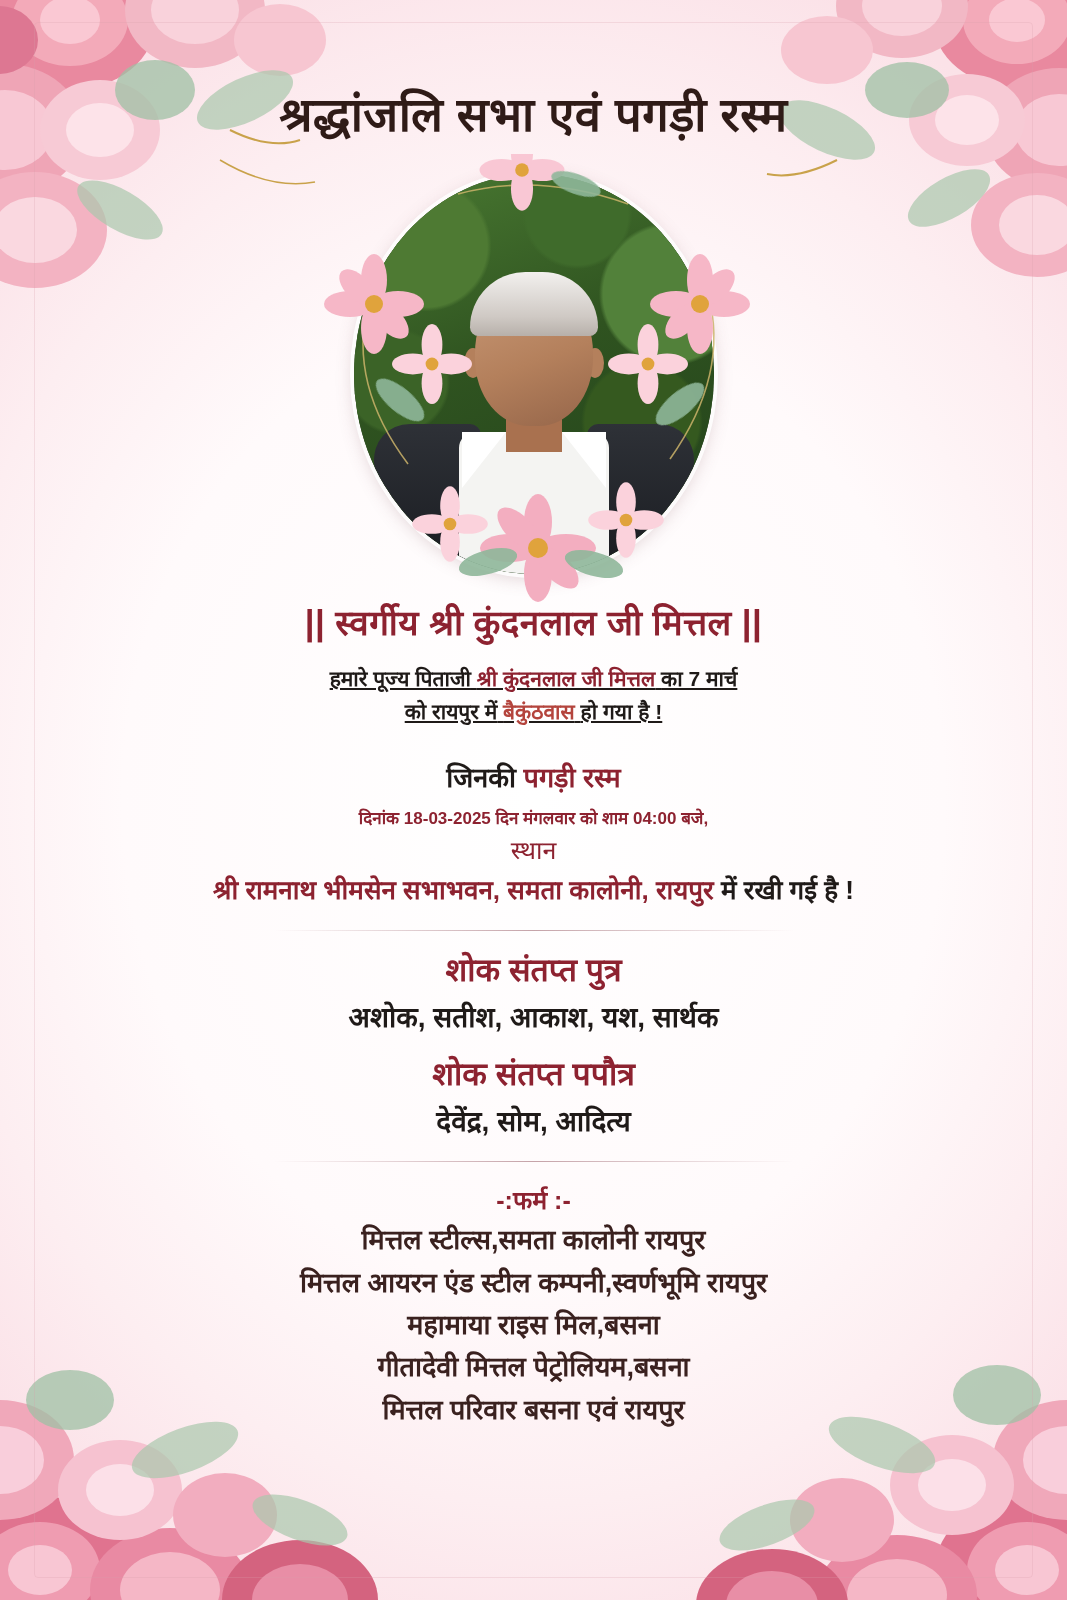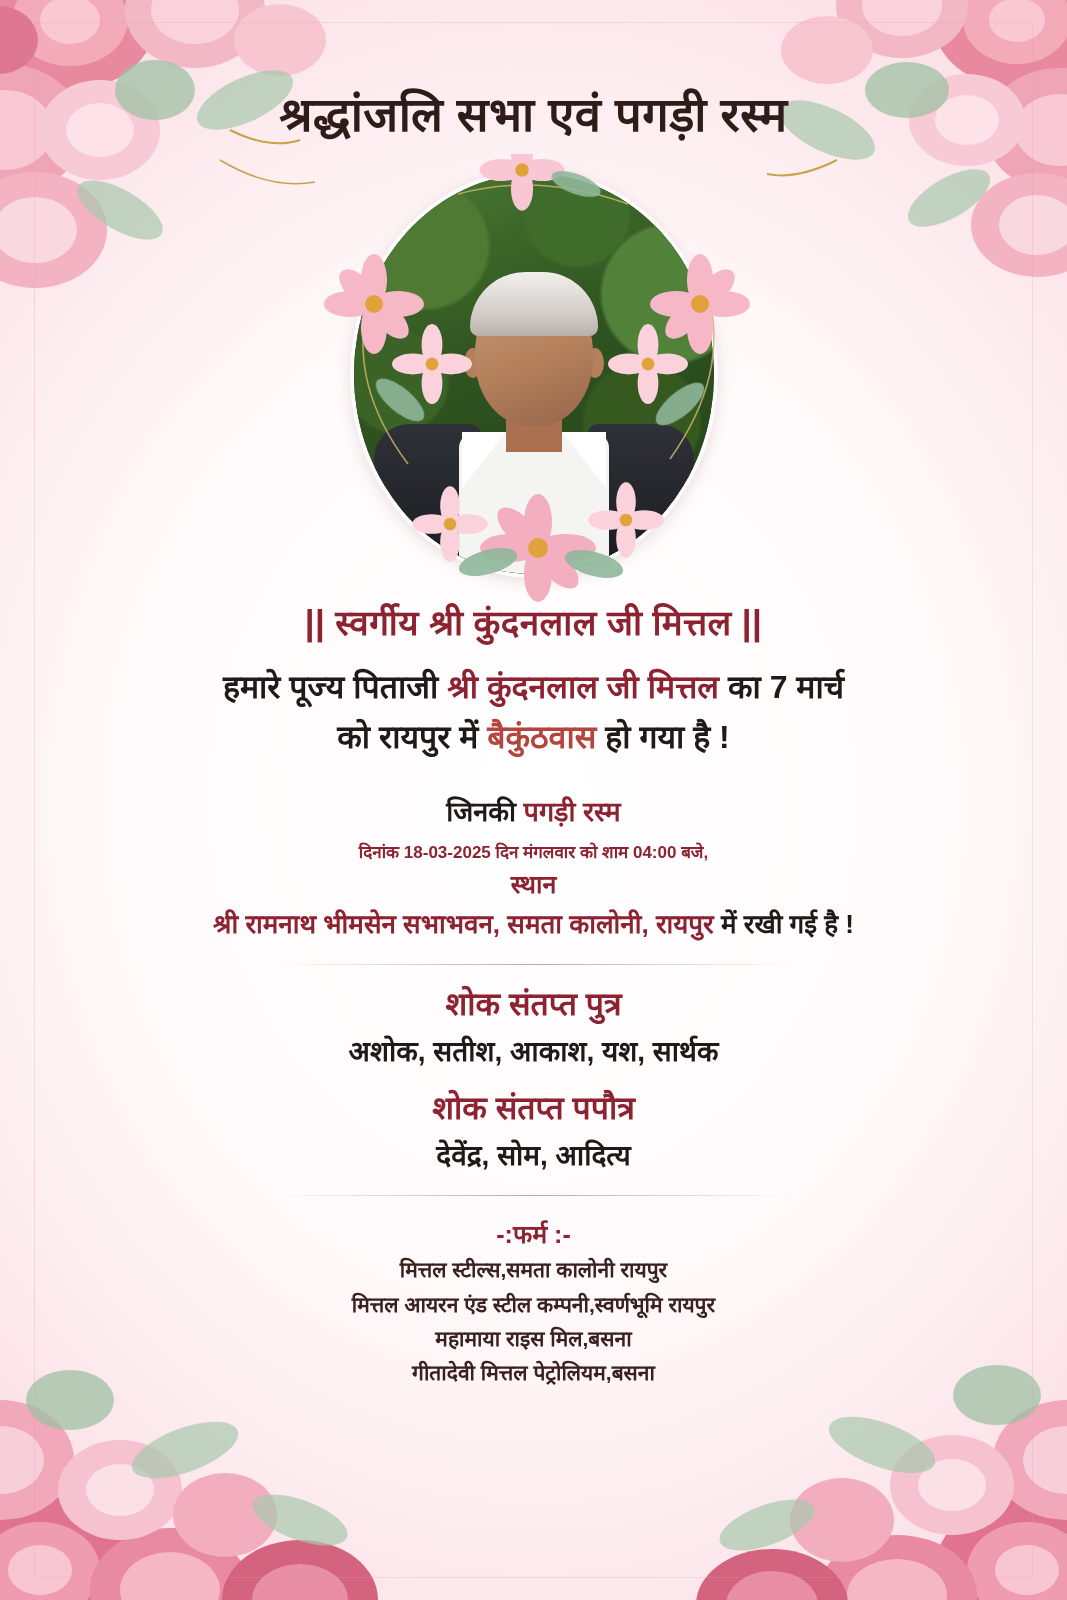--- a/index.html
+++ b/index.html
@@ -155,45 +155,46 @@
   .deceased-name {
     margin: 14px 0 0;
     font-size: 35px;
     font-weight: bold;
     color: #8d2230;
     letter-spacing: 0.4px;
   }
   .lead {
     margin: 18px auto 0;
     max-width: 830px;
-    font-size: 32px;
+    font-size: 21px;
     font-weight: bold;
     color: #1f1a18;
     line-height: 1.55;
+    text-decoration: underline;
   }
   .hl { color: #b4443d; }
   .hl-dark { color: #8d2230; }
 
   .ritual-label {
     margin: 30px 0 0;
     font-size: 27px;
     font-weight: bold;
     color: #1f1a18;
   }
   .when {
     margin: 12px 0 0;
     font-size: 17px;
     font-weight: bold;
     color: #8d2230;
     line-height: 1.45;
   }
   .place-label {
     margin: 0;
     font-size: 25px;
-    font-weight: bold;
+    font-weight: normal;
     color: #8d2230;
   }
   .venue {
     margin: 6px 0 0;
     font-size: 26px;
     font-weight: bold;
     color: #8d2230;
     line-height: 1.4;
   }
   .venue .tail { color: #1f1a18; text-align: right; }
@@ -219,21 +220,21 @@
   }
 
   .firm-head {
     margin: 20px 0 0;
     font-size: 25px;
     font-weight: bold;
     color: #8d2230;
   }
   .firm-line {
     margin: 6px 0 0;
-    font-size: 21px;
+    font-size: 27px;
     font-weight: bold;
     color: #3a211f;
     line-height: 1.35;
   }
 </style>
 </head>
 <body>
 
 <div class="card">
 
@@ -486,15 +487,16 @@
     <p class="group-head">शोक संतप्त पपौत्र</p>
     <p class="group-names">देवेंद्र, सोम, आदित्य</p>
 
     <div class="sep"></div>
 
     <p class="firm-head">-:फर्म :-</p>
     <p class="firm-line">मित्तल स्टील्स,समता कालोनी रायपुर</p>
     <p class="firm-line">मित्तल आयरन एंड स्टील कम्पनी,स्वर्णभूमि रायपुर</p>
     <p class="firm-line">महामाया राइस मिल,बसना</p>
     <p class="firm-line">गीतादेवी मित्तल पेट्रोलियम,बसना</p>
+    <p class="firm-line">मित्तल परिवार बसना एवं रायपुर</p>
 
   </div>
 </div>
 
 </body></html>

